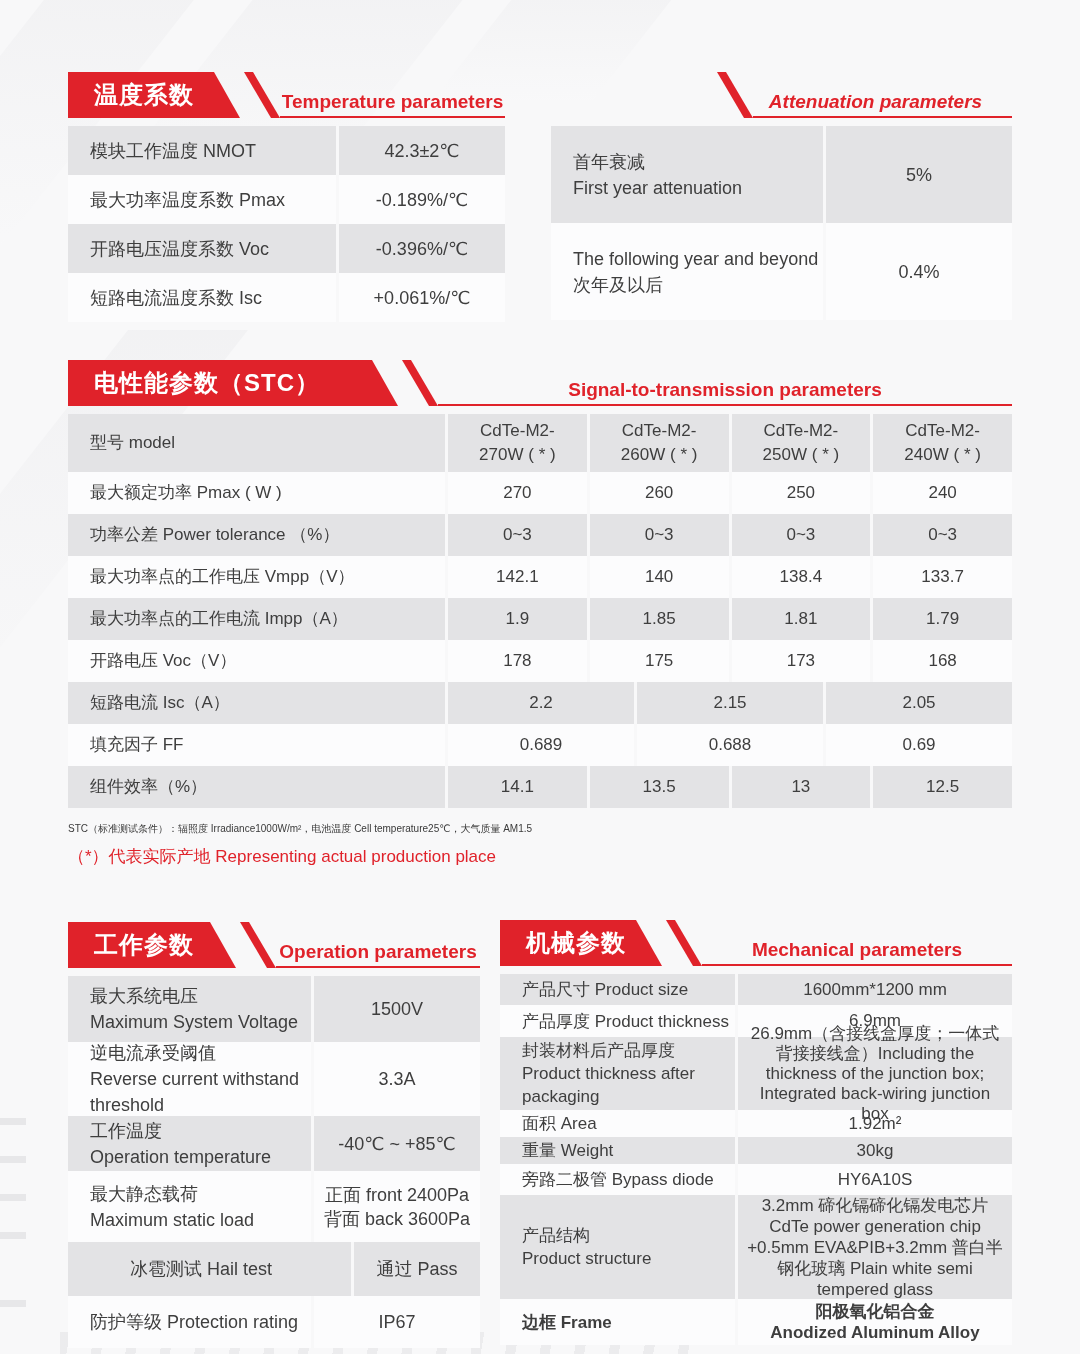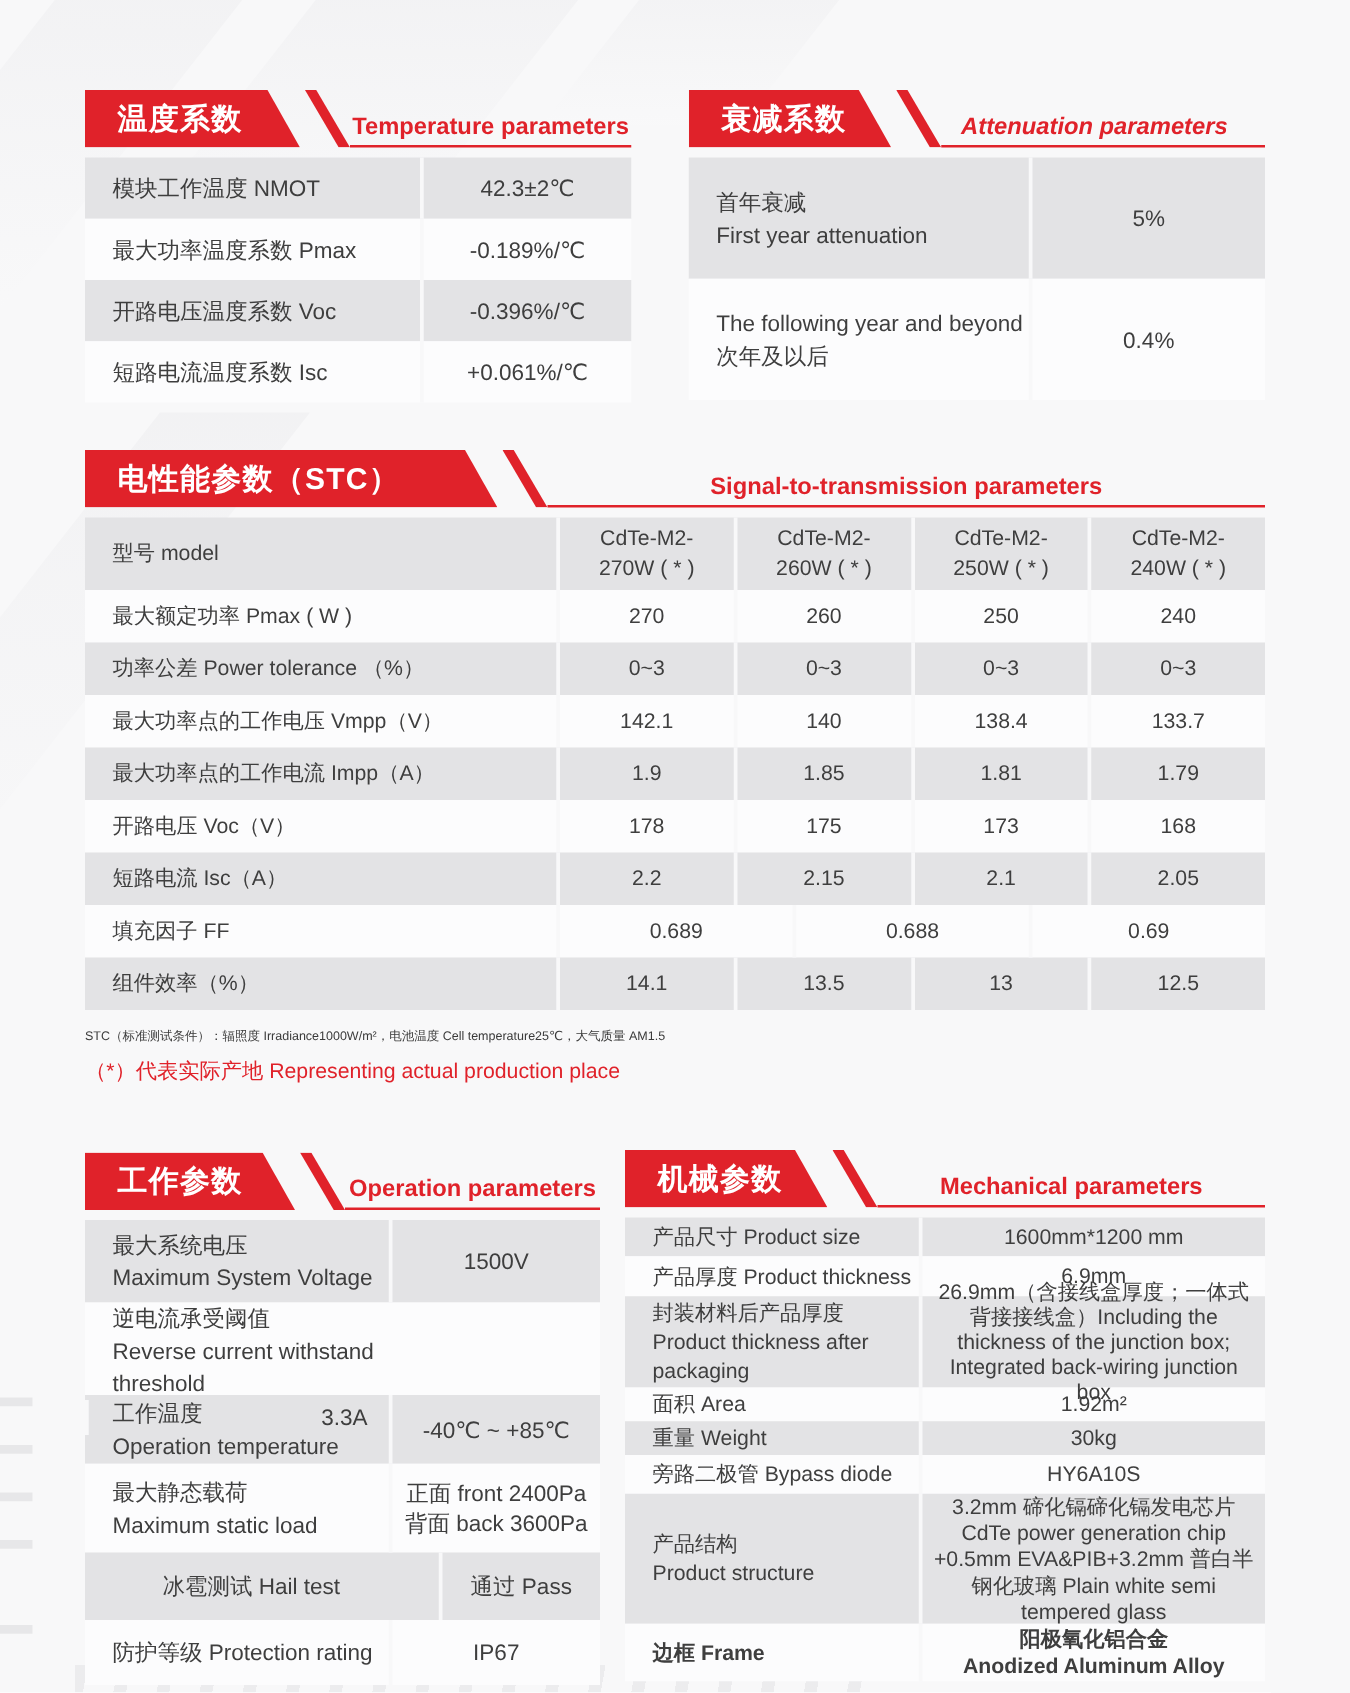--- a/index.html
+++ b/index.html
@@ -114,23 +114,20 @@
       </div>
       <div class="trow w" style="height:49px;">
         <div class="tlabel">短路电流温度系数 Isc</div>
         <div class="tvalue">+0.061%/℃</div>
       </div>
     </div>
   </div>
 
   <div class="section" style="left:551px;top:72px;width:461px;">
     <div class="banner">
-      <div class="flag" style="width:162px;">
-        <span>衰减系数</span>
-      </div>
       <div class="stripe" style="left:158px;"></div>
       <div class="underline" style="left:202px;"></div>
       <div class="en-title" style="left:188px;font-style:italic;">Attenuation parameters</div>
     </div>
     <div class="tbl-att">
       <div class="trow g" style="height:97px;">
         <div class="tlabel">
           <div>首年衰减</div>
           <div>First year attenuation</div>
         </div>
@@ -208,21 +205,20 @@
         <div class="tlabel">开路电压 Voc（V）</div>
         <div class="tvalue">178</div>
         <div class="tvalue">175</div>
         <div class="tvalue">173</div>
         <div class="tvalue">168</div>
       </div>
       <div class="trow g" style="height:42px;">
         <div class="tlabel">短路电流 Isc（A）</div>
         <div class="tvalue">2.2</div>
         <div class="tvalue">2.15</div>
-        <div class="tvalue">2.1</div>
         <div class="tvalue">2.05</div>
       </div>
       <div class="trow w" style="height:42px;">
         <div class="tlabel">填充因子 FF</div>
         <div class="tvalue">0.689</div>
         <div class="tvalue">0.688</div>
         <div class="tvalue">0.69</div>
       </div>
       <div class="trow g" style="height:42px;">
         <div class="tlabel">组件效率（%）</div>
@@ -246,21 +242,21 @@
       <div class="en-title" style="left:208px;">Operation parameters</div>
     </div>
     <div class="tbl-op">
       <div class="trow g" style="height:66px;">
         <div class="tlabel">
           <div>最大系统电压</div>
           <div>Maximum System Voltage</div>
         </div>
         <div class="tvalue">1500V</div>
       </div>
-      <div class="trow w" style="height:74px;flex-direction:column;">
+      <div class="trow w" style="height:74px;">
         <div class="tlabel">
           <div>逆电流承受阈值</div>
           <div>Reverse current withstand threshold</div>
         </div>
         <div class="tvalue">3.3A</div>
       </div>
       <div class="trow g" style="height:55px;">
         <div class="tlabel">
           <div>工作温度</div>
           <div>Operation temperature</div>

